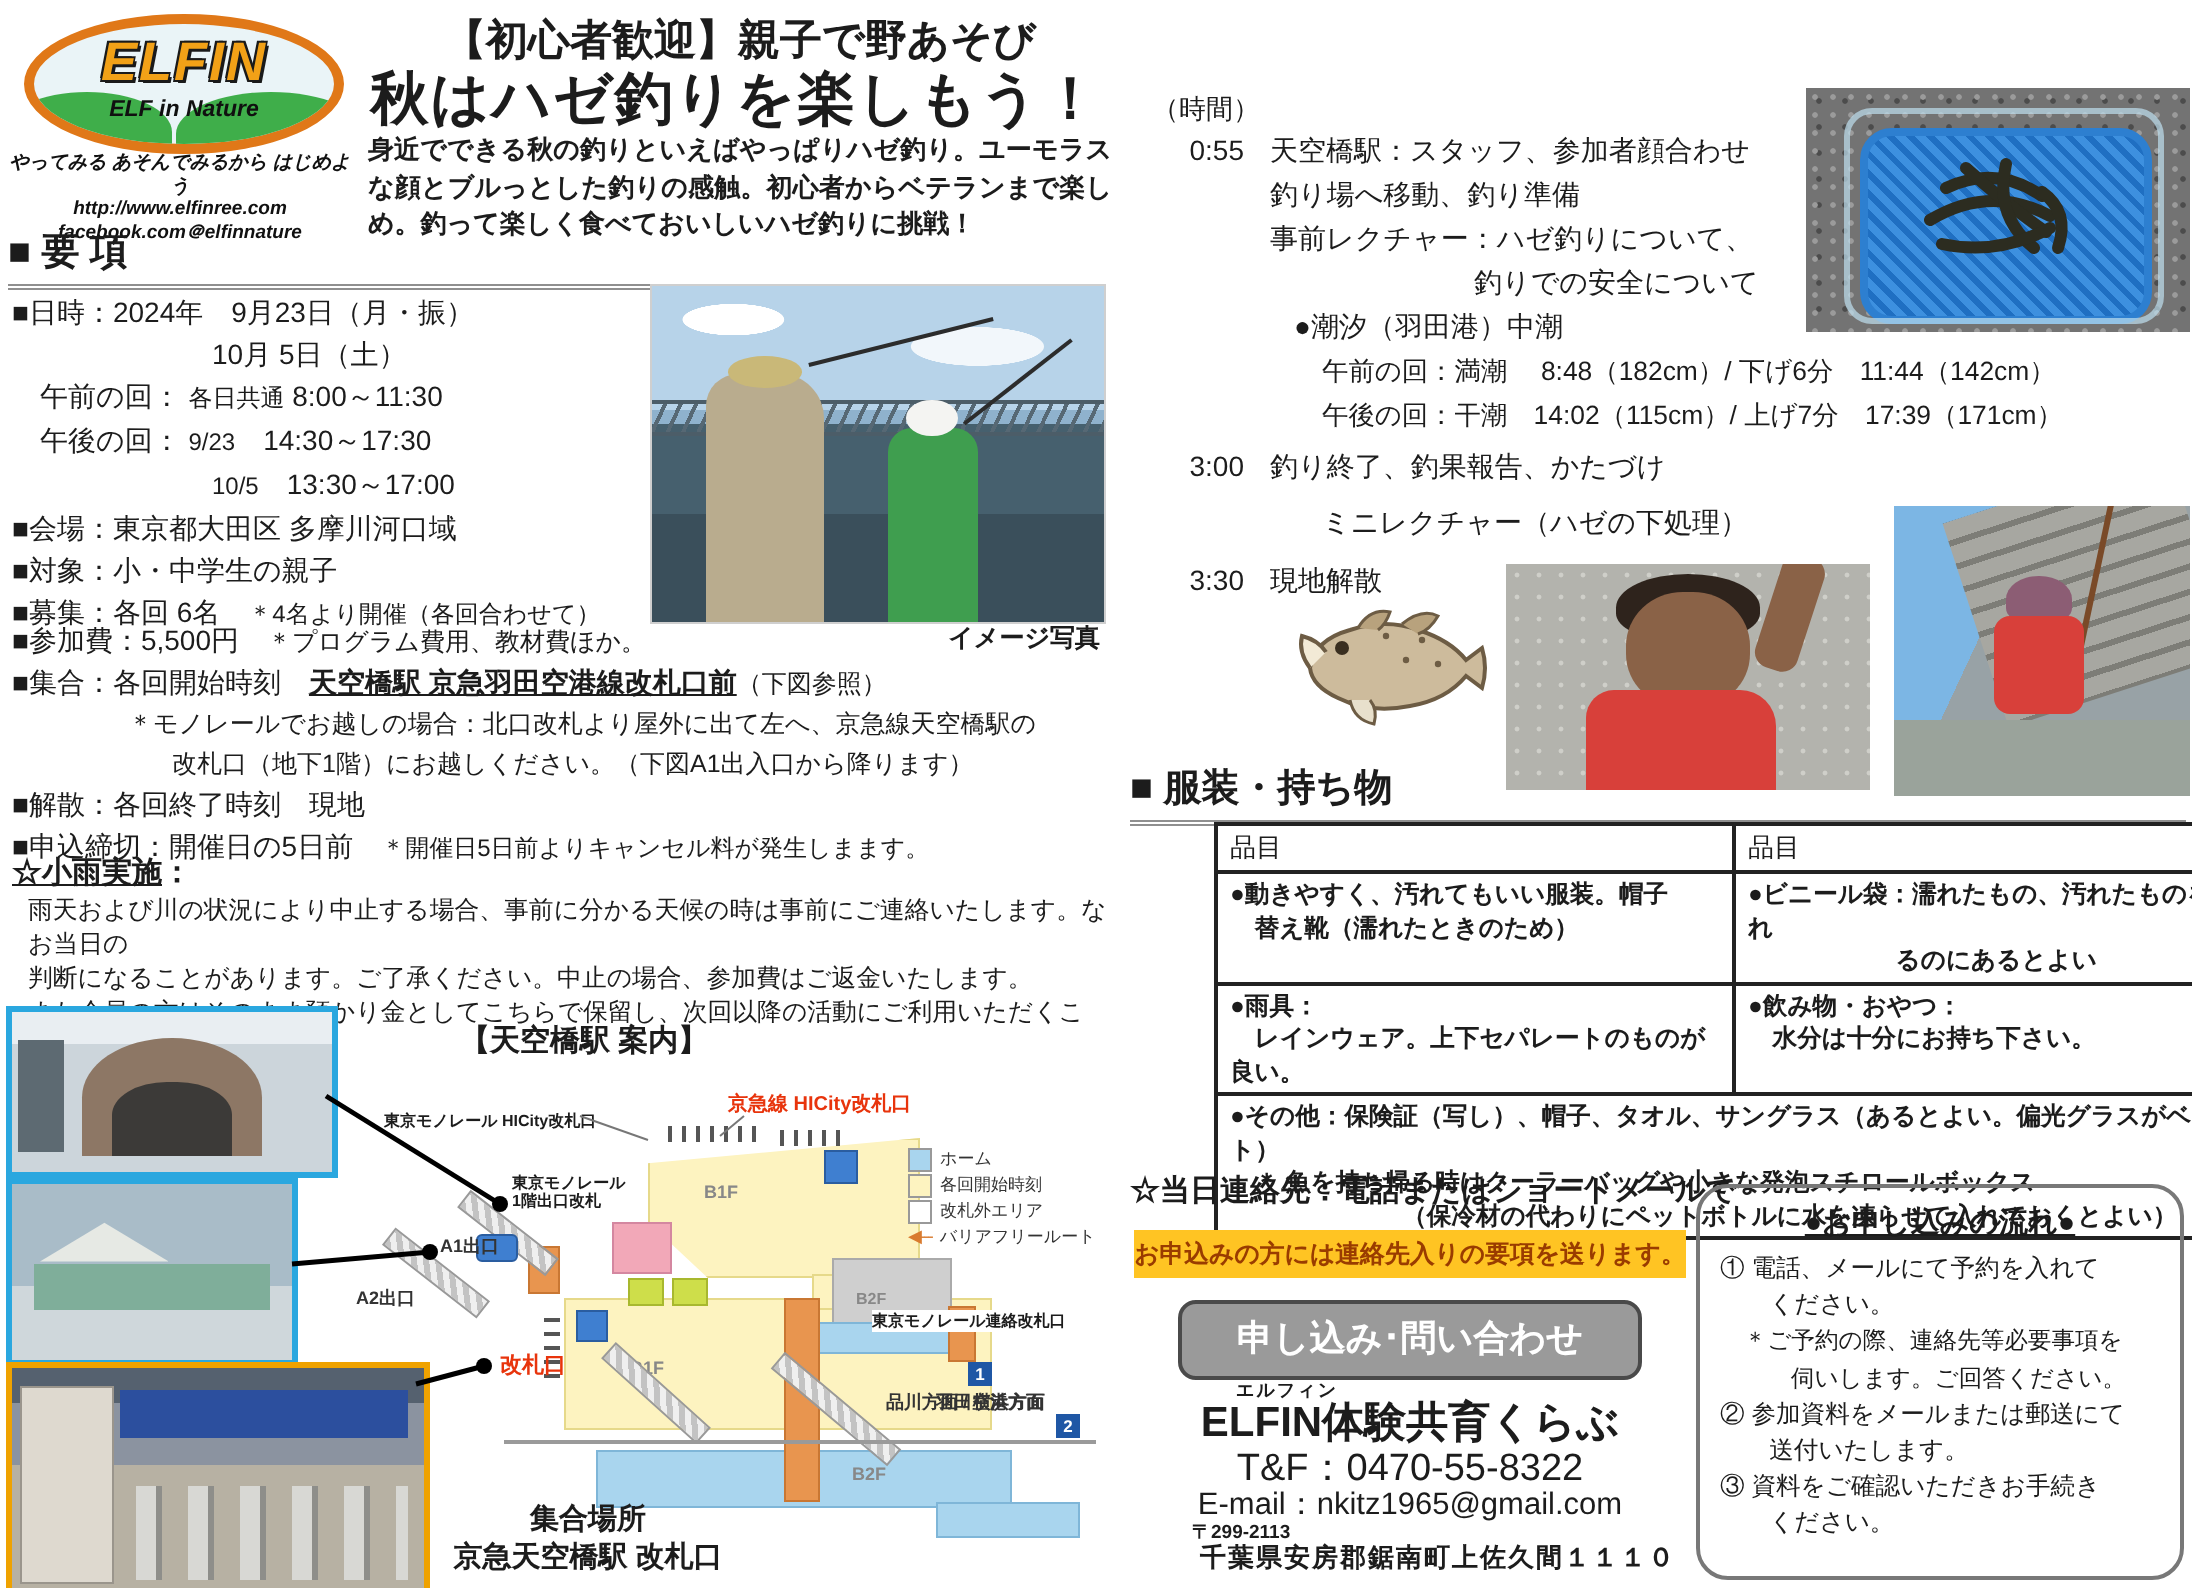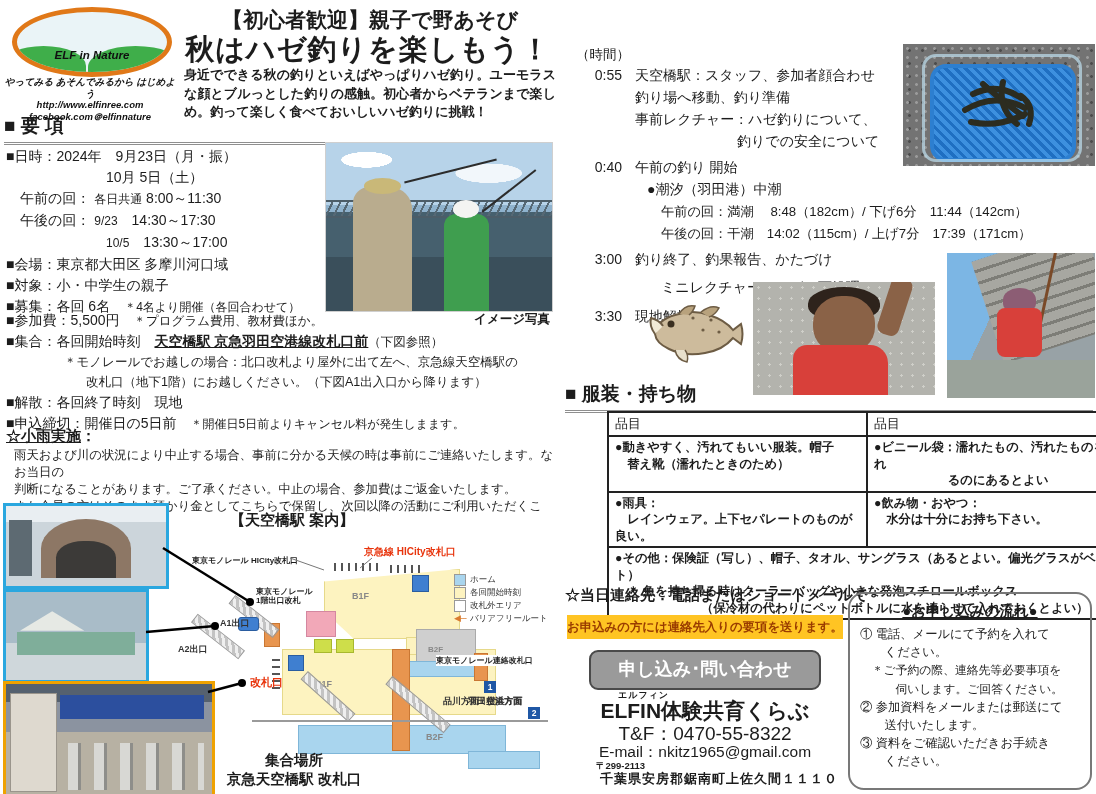--- a/index.html
+++ b/index.html
@@ -169,20 +169,21 @@
   .flow-steps{padding:0 10px;font-size:12.3px;line-height:18.2px;}
 </style>
 </head>
 <body>
 
 <div class="page">
 
   <div class="logo-oval">
     <div class="hill l"></div>
     <div class="hill r"></div>
+    <div class="logo-brand">ELFIN</div>
     <div class="logo-sub">ELF in Nature</div>
   </div>
   <div class="logo-lines">
     <div>やってみる あそんでみるから はじめよう</div>
     <div>http://www.elfinree.com</div>
     <div>facebook.com＠elfinnature</div>
   </div>
 
   <div class="title-sub">【初心者歓迎】親子で野あそび</div>
   <div class="title-main">秋はハゼ釣りを楽しもう！</div>
@@ -324,21 +325,20 @@
     <line x1="372" y1="58" x2="360" y2="68" stroke="#777" stroke-width="1"></line>
   </svg>
 
   <div class="sch-time-label">（時間）</div>
 
   <div class="sched">
     <div class="s-row"><span class="s-time">0:55</span><span>天空橋駅：スタッフ、参加者顔合わせ</span></div>
     <div class="s-row"><span class="s-time"></span><span>釣り場へ移動、釣り準備</span></div>
     <div class="s-row"><span class="s-time"></span><span>事前レクチャー：ハゼ釣りについて、</span></div>
     <div class="s-row"><span class="s-time"></span><span class="ind-deep">釣りでの安全について</span></div>
-    <div class="s-row mt4"><span class="s-time">0:40</span><span>午前の釣り 開始</span></div>
     <div class="s-row"><span class="s-time"></span><span class="ind-a">●潮汐（羽田港）中潮</span></div>
     <div class="s-row"><span class="s-time"></span><span class="ind-b">午前の回：満潮　 8:48（182cm）/ 下げ6分　11:44（142cm）</span></div>
     <div class="s-row"><span class="s-time"></span><span class="ind-b">午後の回：干潮　14:02（115cm）/ 上げ7分　17:39（171cm）</span></div>
     <div class="s-row mt4"><span class="s-time">3:00</span><span>釣り終了、釣果報告、かたづけ</span></div>
     <div class="s-row mt6"><span class="s-time"></span><span class="ind-b" style="font-size:14px;">ミニレクチャー（ハゼの下処理）</span></div>
     <div class="s-row mt7"><span class="s-time">3:30</span><span>現地解散</span></div>
   </div>
 
   <div class="photo photo-basket">
     <div class="basket"></div>

